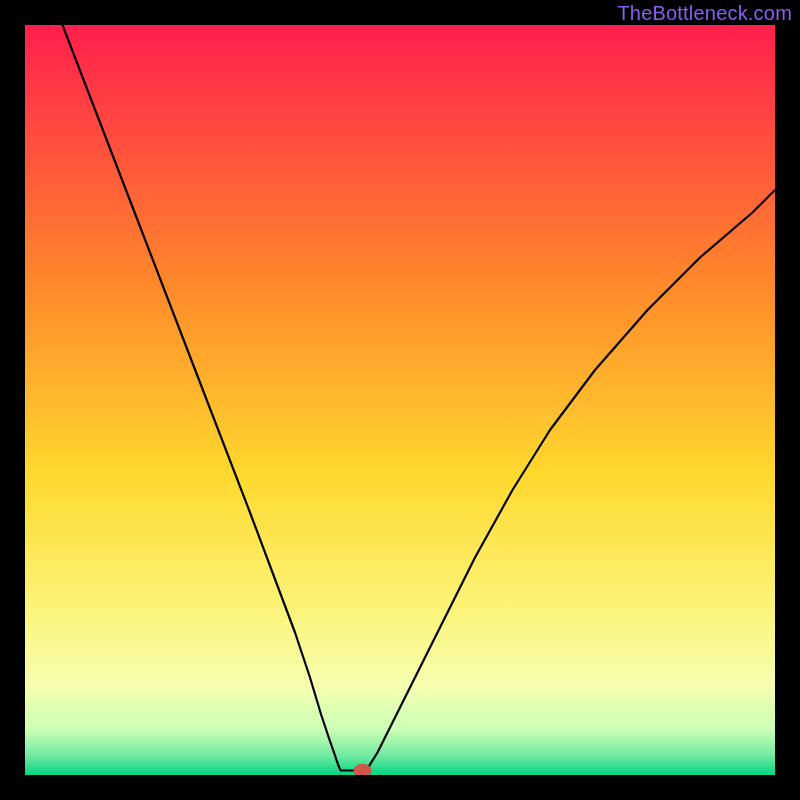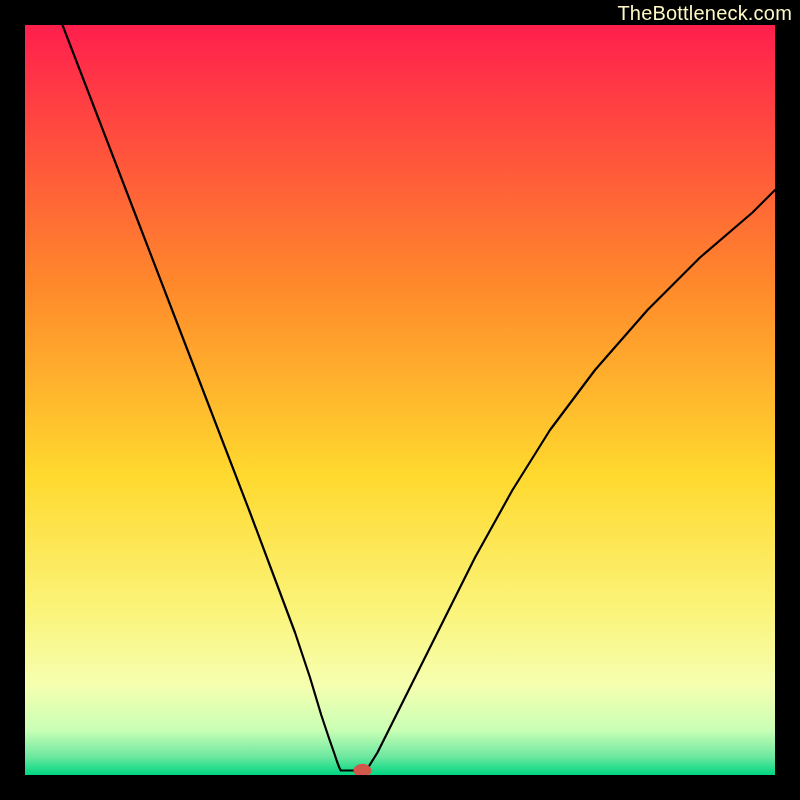--- a/index.html
+++ b/index.html
@@ -20,21 +20,21 @@
     position: absolute;
     left: 25px;
     top: 25px;
     width: 750px;
     height: 750px;
   }
   .watermark {
     position: absolute;
     top: 2px;
     right: 8px;
-    color: #fef9c3;
+    color: #8b5cf6;
     font-size: 20px;
     font-weight: 500;
     letter-spacing: 0.2px;
     user-select: none;
   }
 </style>
 </head>
 <body>
 
 <div class="frame">

